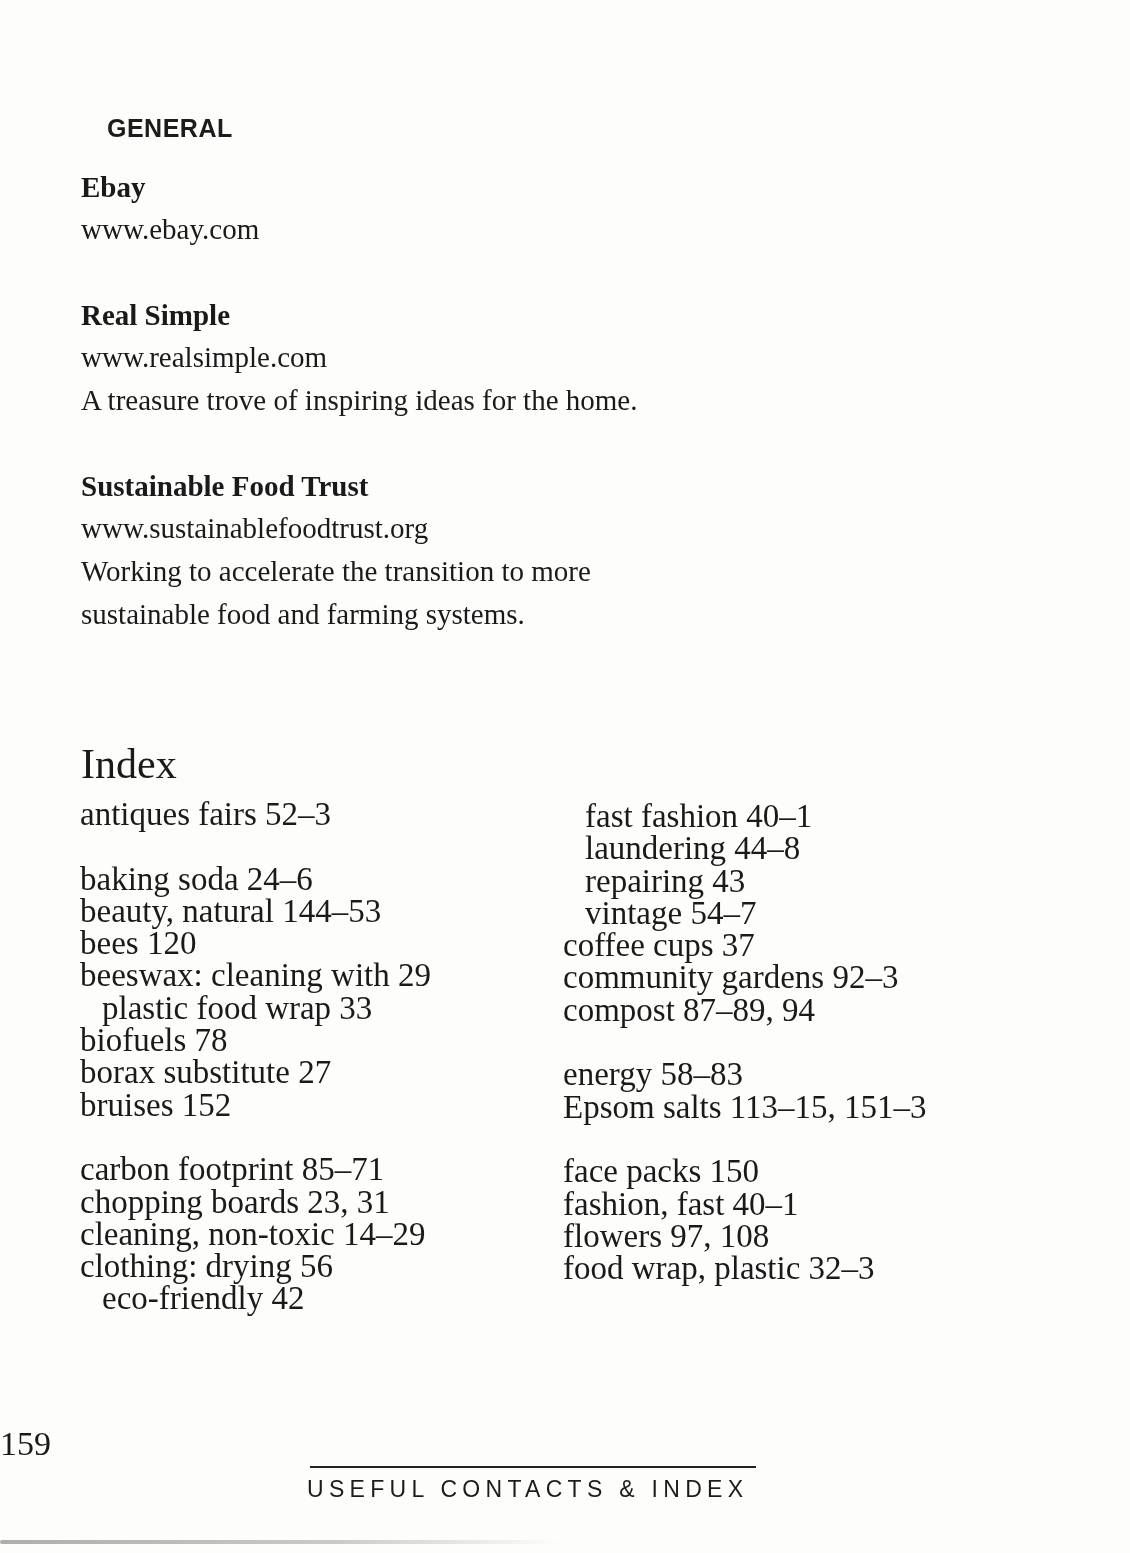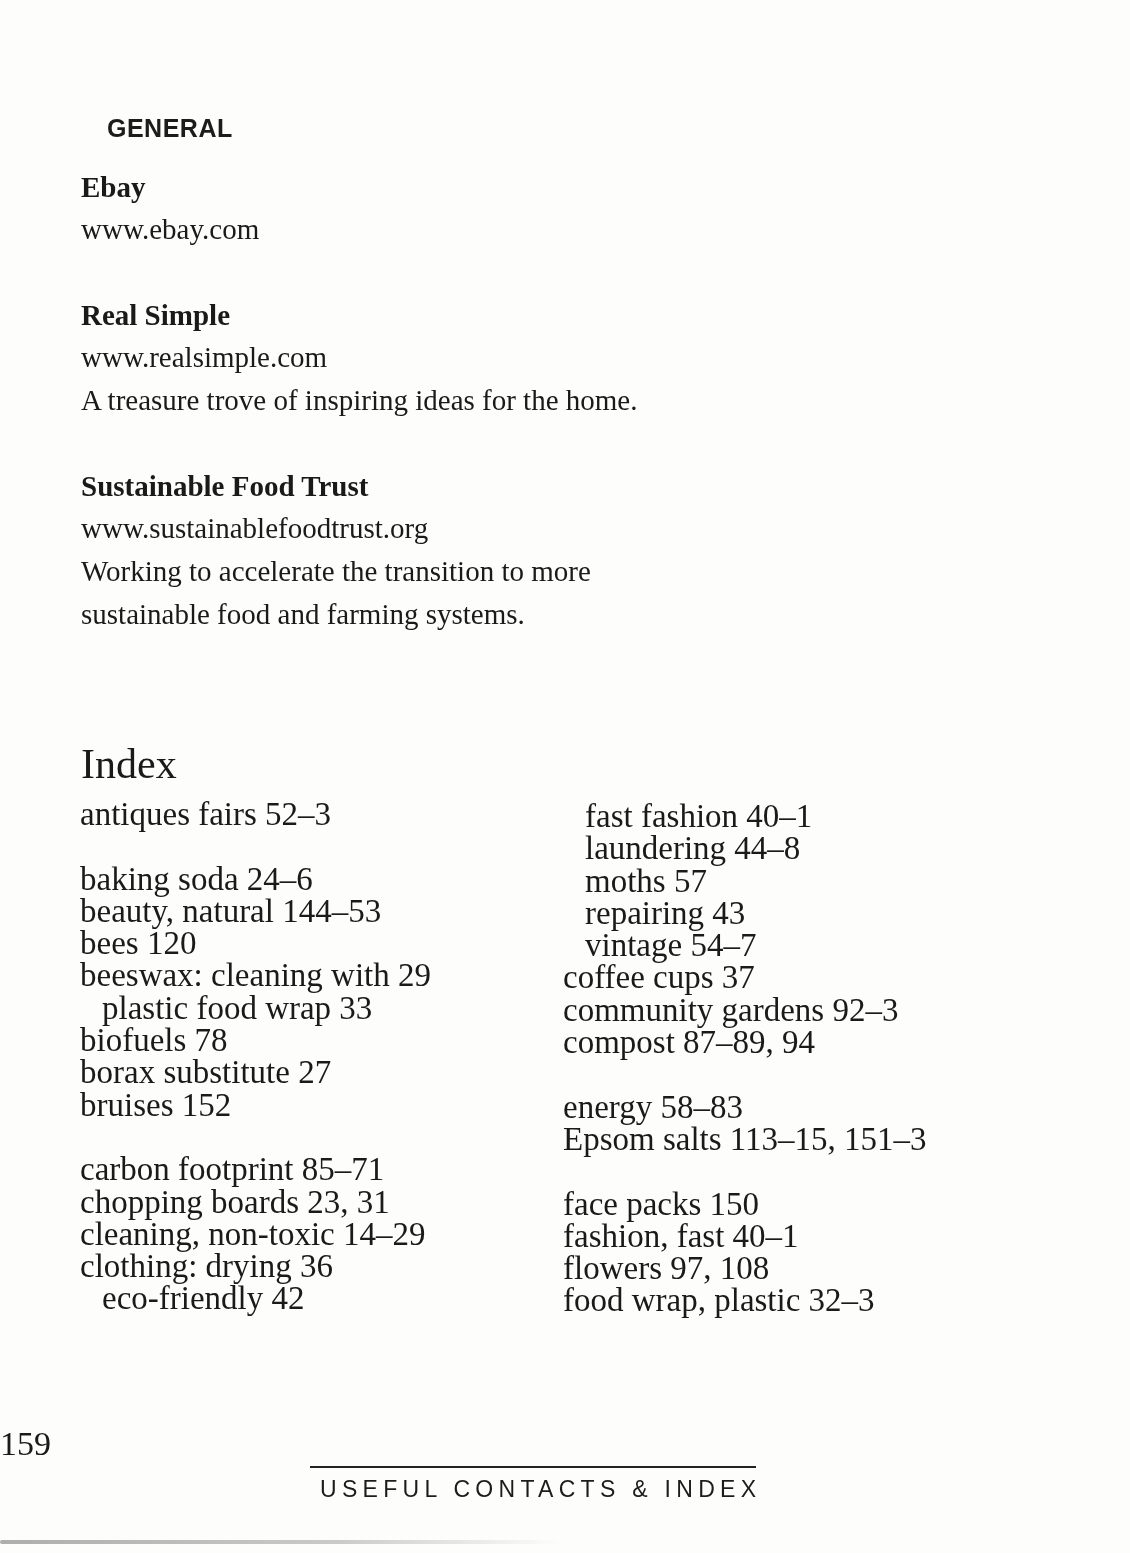--- a/index.html
+++ b/index.html
@@ -36,21 +36,21 @@
     .entry.gap { margin-top: 32.3px; }
     .page-number {
       position: absolute; left: 0; width: 1065px; top: 1416px;
       text-align: left; font-size: 34px; line-height: 40px; margin-top: 8px;
     }
     .footer-rule {
       position: absolute; left: 310px; top: 1466px; width: 446px; height: 0;
       border-top: 2px solid #222;
     }
     .running-footer {
-      position: absolute; left: 320px; top: 1476px;
+      position: absolute; left: 307px; top: 1476px;
       font-family: "Liberation Sans", "DejaVu Sans", sans-serif;
       font-size: 23px; letter-spacing: 5.3px; color: #1c1c1c;
     }
     .page-edge {
       position: absolute; left: 0; top: 1540px; width: 560px; height: 4px;
       background: linear-gradient(to right, #9a9a9a, #bdbdbd 60%, rgba(200,200,200,0));
       border-radius: 2px; opacity: 0.8;
     }
   </style>
 </head>
@@ -85,27 +85,26 @@
       <div class="entry">beauty, natural 144–53</div>
       <div class="entry">bees 120</div>
       <div class="entry">beeswax: cleaning with 29</div>
       <div class="entry sub">plastic food wrap 33</div>
       <div class="entry">biofuels 78</div>
       <div class="entry">borax substitute 27</div>
       <div class="entry">bruises 152</div>
       <div class="entry gap">carbon footprint 85–71</div>
       <div class="entry">chopping boards 23, 31</div>
       <div class="entry">cleaning, non-toxic 14–29</div>
-      <div class="entry">clothing: drying 36</div>
+      <div class="entry">clothing: drying 56</div>
       <div class="entry sub">eco-friendly 42</div>
     </div>
   <div class="index-col" id="index-col-right">
       <div class="entry sub">fast fashion 40–1</div>
       <div class="entry sub">laundering 44–8</div>
-      <div class="entry sub">moths 57</div>
       <div class="entry sub">repairing 43</div>
       <div class="entry sub">vintage 54–7</div>
       <div class="entry">coffee cups 37</div>
       <div class="entry">community gardens 92–3</div>
       <div class="entry">compost 87–89, 94</div>
       <div class="entry gap">energy 58–83</div>
       <div class="entry">Epsom salts 113–15, 151–3</div>
       <div class="entry gap">face packs 150</div>
       <div class="entry">fashion, fast 40–1</div>
       <div class="entry">flowers 97, 108</div>

